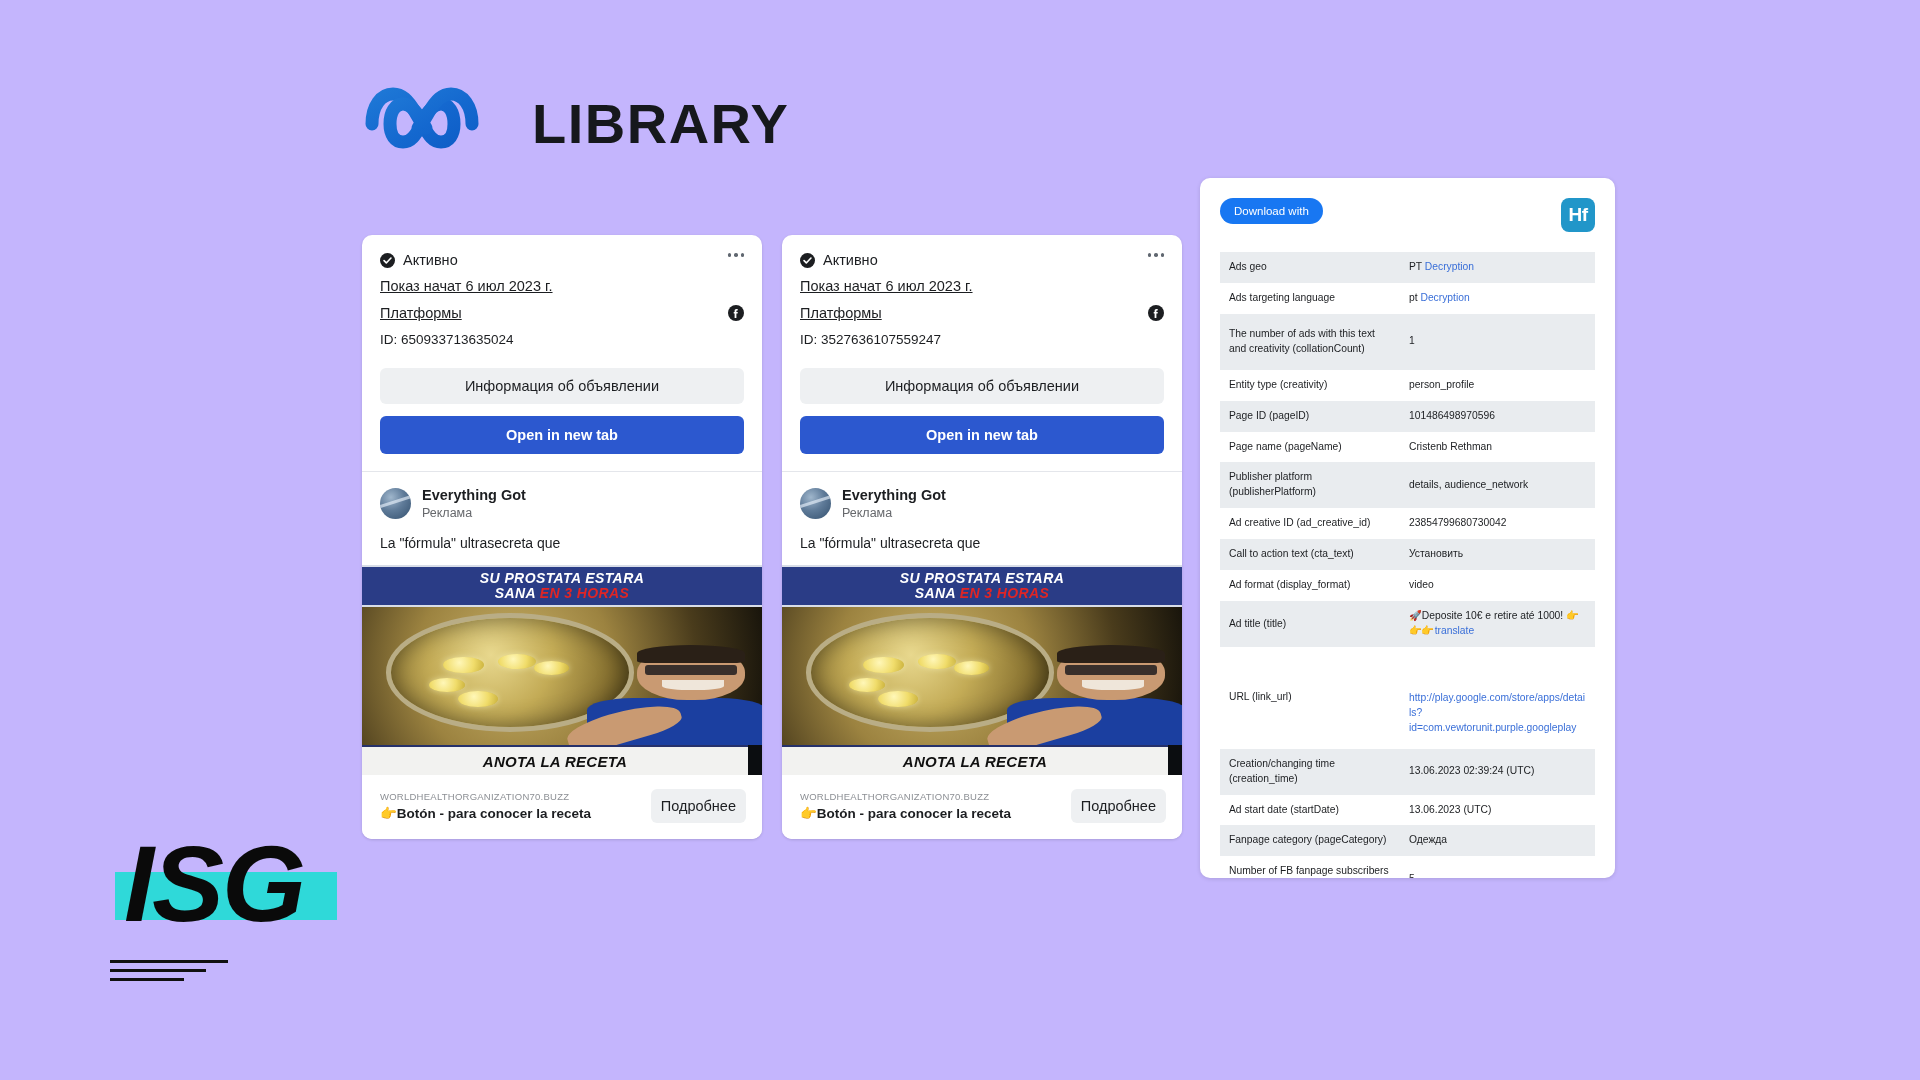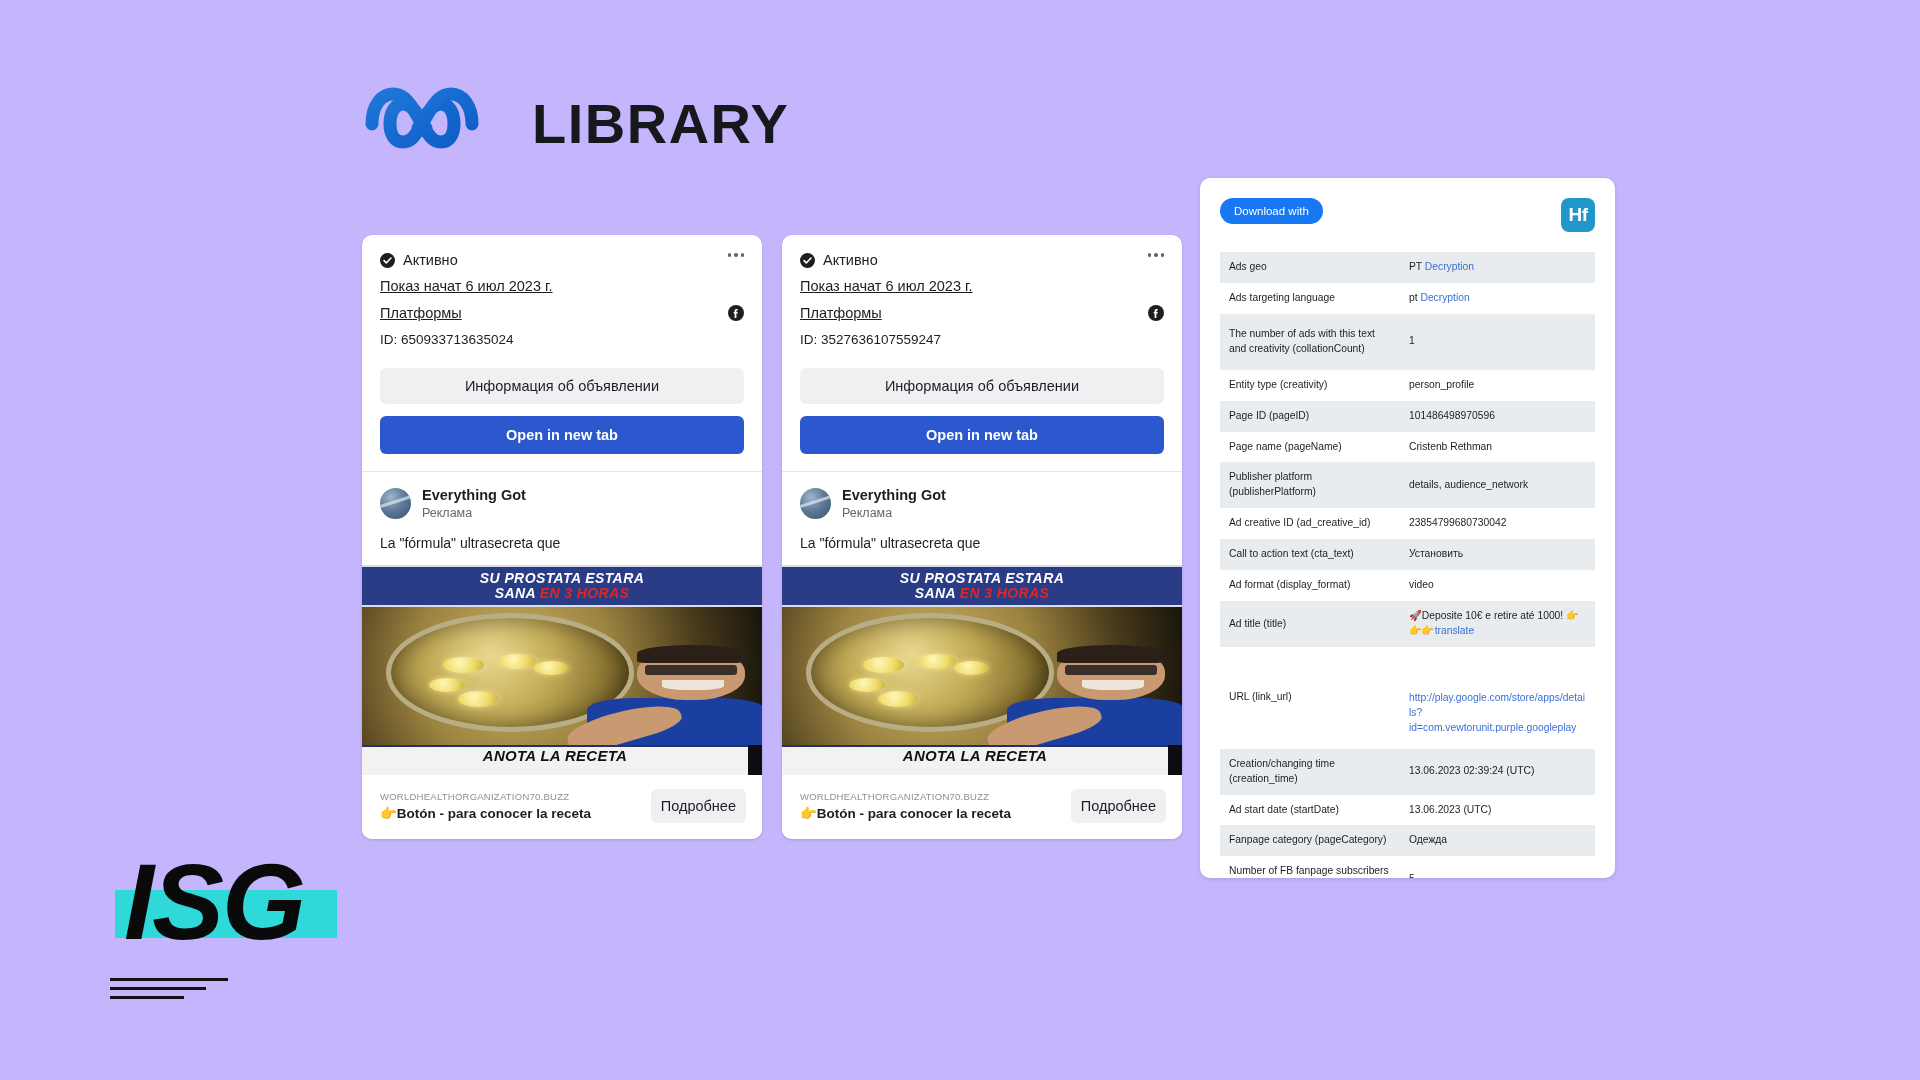--- a/index.html
+++ b/index.html
@@ -101,21 +101,21 @@
   .s5 { left: 28%; top: 67%; width: 17%; height: 15%; }
   .man { position: absolute; right: -2%; bottom: 0; width: 52%; height: 74%; }
   .man-head { position: absolute; right: 12%; top: 4%; width: 52%; height: 52%; border-radius: 48% 48% 46% 46%; background: #c99a72; }
   .man-hair { position: absolute; right: 12%; top: 2%; width: 52%; height: 17%; border-radius: 50% 50% 12% 12%; background: #2a2017; }
   .man-glass { position: absolute; right: 16%; top: 21%; width: 44%; height: 10%; background: rgba(20,20,25,.8); border-radius: 3px; }
   .man-smile { position: absolute; right: 22%; top: 36%; width: 30%; height: 10%; background: #efe6da; border-radius: 0 0 40% 40%; }
   .man-body { position: absolute; right: 2%; bottom: 0; width: 86%; height: 46%; background: #1b3fa0; border-radius: 26% 26% 0 0; }
   .man-arm { position: absolute; left: 2%; bottom: 4%; width: 56%; height: 30%; background: #c99a72; border-radius: 40% 60% 30% 40%; transform: rotate(-16deg); }
   .cr-bottom {
     position: absolute; left: 0; right: 14px; bottom: 0; height: 30px;
-    background: #f2f2f0; display: flex; justify-content: center;
+    background: #f2f2f0; display: flex; align-items: center; justify-content: center;
     border-top: 2px solid #26316b;
   }
   .cr-bottom span { font-size: 15px; font-weight: 700; font-style: italic; color: #111; letter-spacing: .3px; }
 
   .ad-footer {
     display: flex; align-items: center; justify-content: space-between;
     padding: 14px 16px 16px 18px; background: #ffffff; gap: 10px;
   }
   .af-left { min-width: 0; }
   .af-domain { font-size: 9.5px; color: #8c8f94; letter-spacing: .25px; white-space: nowrap; }
@@ -147,21 +147,21 @@
   .dtable tr:nth-child(odd) { background: #e9ecef; }
   .dtable tr:nth-child(even) { background: #ffffff; }
   .dtable td { padding: 8px 9px; font-size: 10.3px; color: #1c1e21; vertical-align: middle; line-height: 1.45; word-break: break-word; }
   .dtable td.k { width: 48%; }
   .dtable td.v { width: 52%; }
   .lnk { color: #3a6fd8; margin-top: 31px; }
   .lnk.block { display: block; }
   .tall td { padding-top: 13px; padding-bottom: 13px; }
 
   
-  .isg { position: absolute; left: 110px; top: 820px; width: 250px; height: 160px; margin-top: 18px; }
+  .isg { position: absolute; left: 110px; top: 820px; width: 250px; height: 160px; }
   .isg-bar { position: absolute; left: 5px; top: 52px; width: 222px; height: 48px; background: #2fd9d9; }
   .isg-text {
     position: absolute; left: 14px; top: 10px;
     font-size: 108px; font-weight: 700; font-style: italic;
     color: #0a0a0a; letter-spacing: -2px; line-height: 1;
     font-family: "Liberation Sans", sans-serif;
   }
   .isg-l { position: absolute; height: 2.5px; background: #111; }
   .isg-l1 { left: 0px; top: 140px; width: 118px; }
   .isg-l2 { left: 0px; top: 149px; width: 96px; }

